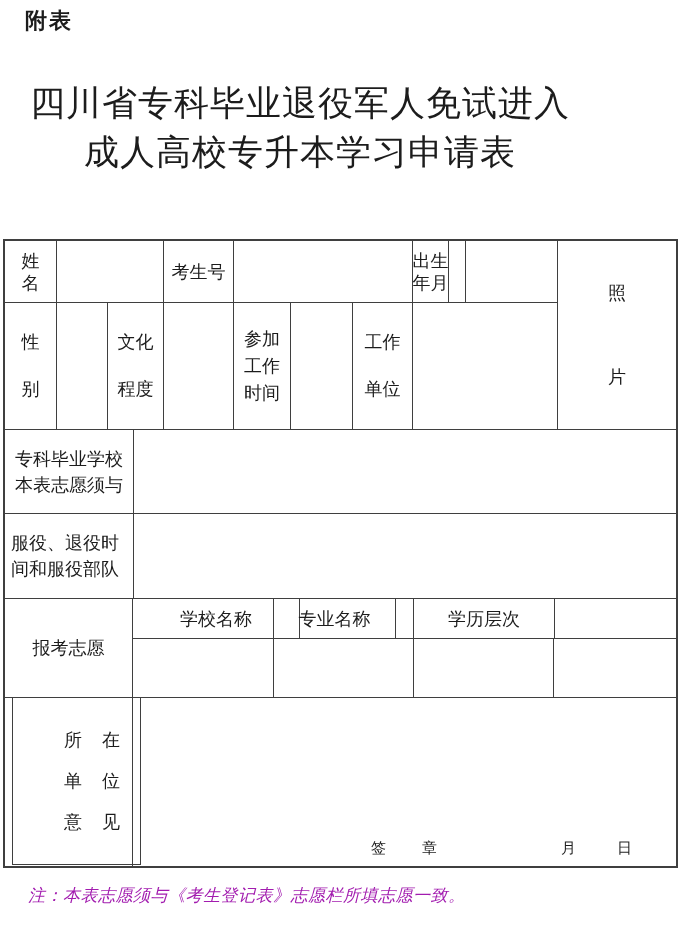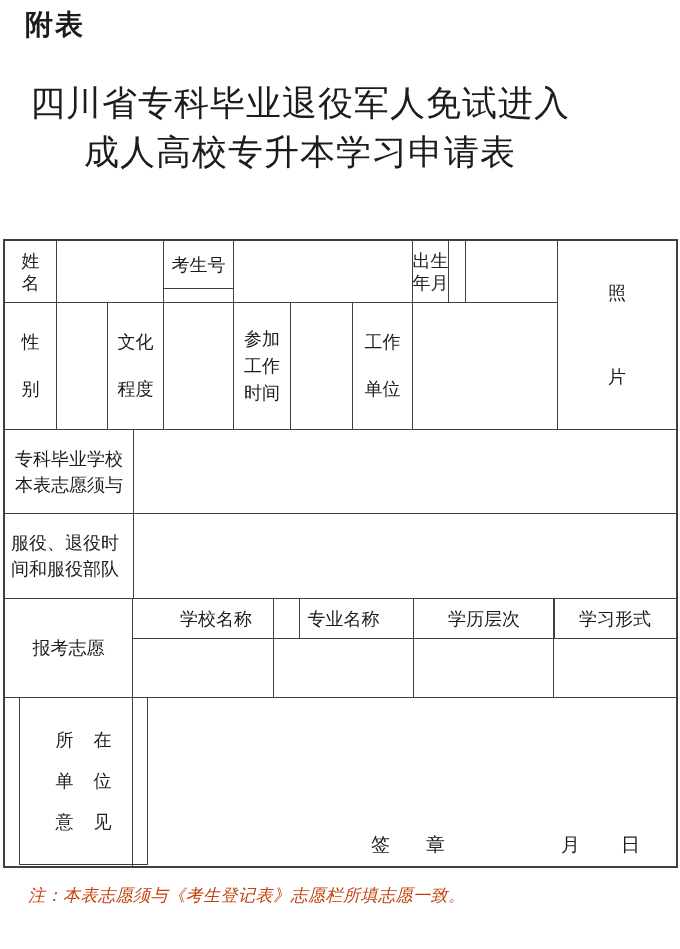--- a/index.html
+++ b/index.html
@@ -12,21 +12,21 @@
   #page{
     position:relative;
     width:680px;height:949px;
     background:var(--bg);
     font-family:"Liberation Sans",sans-serif;
     color:var(--text);
     overflow:hidden;
   }
   .appendix{
     position:absolute;left:25px;top:6px;
-    font-size:28px;font-weight:bold;
+    font-size:22px;font-weight:bold;
     letter-spacing:2px;
   }
   .title{
     position:absolute;left:0;top:79px;width:600px;
     text-align:center;
     font-family:"DejaVu Serif","Liberation Serif",serif;
     font-size:35px;line-height:49px;
     letter-spacing:1px;
     white-space:nowrap;
   }
@@ -49,53 +49,53 @@
   .ls20 .ln{letter-spacing:20px;padding-left:20px;}
   .photo-cell{gap:60px;}
   .table-outline{
     position:absolute;left:3px;top:239px;width:675px;height:629px;
     border:2px solid var(--border);
     pointer-events:none;
     background:transparent;
   }
   .sig{
     position:absolute;bottom:8px;
-    font-size:19px;
+    font-size:15px;
     letter-spacing:36px;
     white-space:nowrap;
   }
   .sig.month-day{letter-spacing:41px;}
   .note{
     position:absolute;left:28px;top:884px;width:630px;
     font-family:"DejaVu Serif","Liberation Serif",serif;
     font-style:italic;
     font-size:17px;
     letter-spacing:0.5px;
-    color:#c2410c;
+    color:#a21caf;
   }
 </style>
 </head>
 <body>
 
 <div id="page">
 
   <div class="appendix">附表</div>
   <div class="title">
     <div class="ln">四川省专科毕业退役军人免试进入</div>
     <div class="ln">成人高校专升本学习申请表</div>
   </div>
 
   <div class="cell lh22" style="left:4px;top:240px;width:53px;height:63px;">
     <div class="ln">姓</div>
     <div class="ln">名</div>
   </div>
   <div class="cell" style="left:56px;top:240px;width:108px;height:63px;">
     <div class="ln"></div>
   </div>
-  <div class="cell" style="left:163px;top:240px;width:71px;height:49px;">
+  <div class="cell" style="left:163px;top:240px;width:71px;height:63px;">
     <div class="ln">考生号</div>
   </div>
   <div class="cell" style="left:233px;top:240px;width:180px;height:63px;">
     <div class="ln"></div>
   </div>
   <div class="cell lh22" style="left:412px;top:240px;width:37px;height:63px;">
     <div class="ln">出生</div>
     <div class="ln">年月</div>
   </div>
   <div class="cell" style="left:465px;top:240px;width:93px;height:63px;">
@@ -152,43 +152,40 @@
   <div class="cell" style="left:133px;top:513px;width:544px;height:86px;">
     <div class="ln"></div>
   </div>
 
   <div class="cell" style="left:4px;top:598px;width:129px;height:100px;">
     <div class="ln">报考志愿</div>
   </div>
   <div class="cell" style="left:132px;top:598px;width:168px;height:41px;">
     <div class="ln">学校名称</div>
   </div>
-  <div class="cell" style="left:273px;top:598px;width:141px;height:41px;">
+  <div class="cell" style="left:273px;top:598px;width:123px;height:41px;">
     <div class="ln">专业名称</div>
   </div>
   <div class="cell" style="left:413px;top:598px;width:142px;height:41px;">
     <div class="ln">学历层次</div>
-  </div>
-  <div class="cell" style="left:553px;top:598px;width:124px;height:41px;">
-    <div class="ln">学习形式</div>
   </div>
   <div class="cell" style="left:132px;top:638px;width:142px;height:60px;">
     <div class="ln"></div>
   </div>
   <div class="cell" style="left:273px;top:638px;width:141px;height:60px;">
     <div class="ln"></div>
   </div>
   <div class="cell" style="left:413px;top:638px;width:141px;height:60px;">
     <div class="ln"></div>
   </div>
   <div class="cell" style="left:553px;top:638px;width:124px;height:60px;">
     <div class="ln"></div>
   </div>
 
-  <div class="cell lh41 ls20" style="left:19px;top:697px;width:129px;height:168px;">
+  <div class="cell lh41 ls20" style="left:12px;top:697px;width:129px;height:168px;align-items:flex-end;">
     <div class="ln">所在</div>
     <div class="ln">单位</div>
     <div class="ln">意见</div>
   </div>
   <div class="cell" style="left:132px;top:697px;width:545px;height:170px;">
     <div class="ln"></div>
     <div class="sig" style="left:238px;">签章</div>
     <div class="sig month-day" style="left:428px;">月日</div>
   </div>
 

